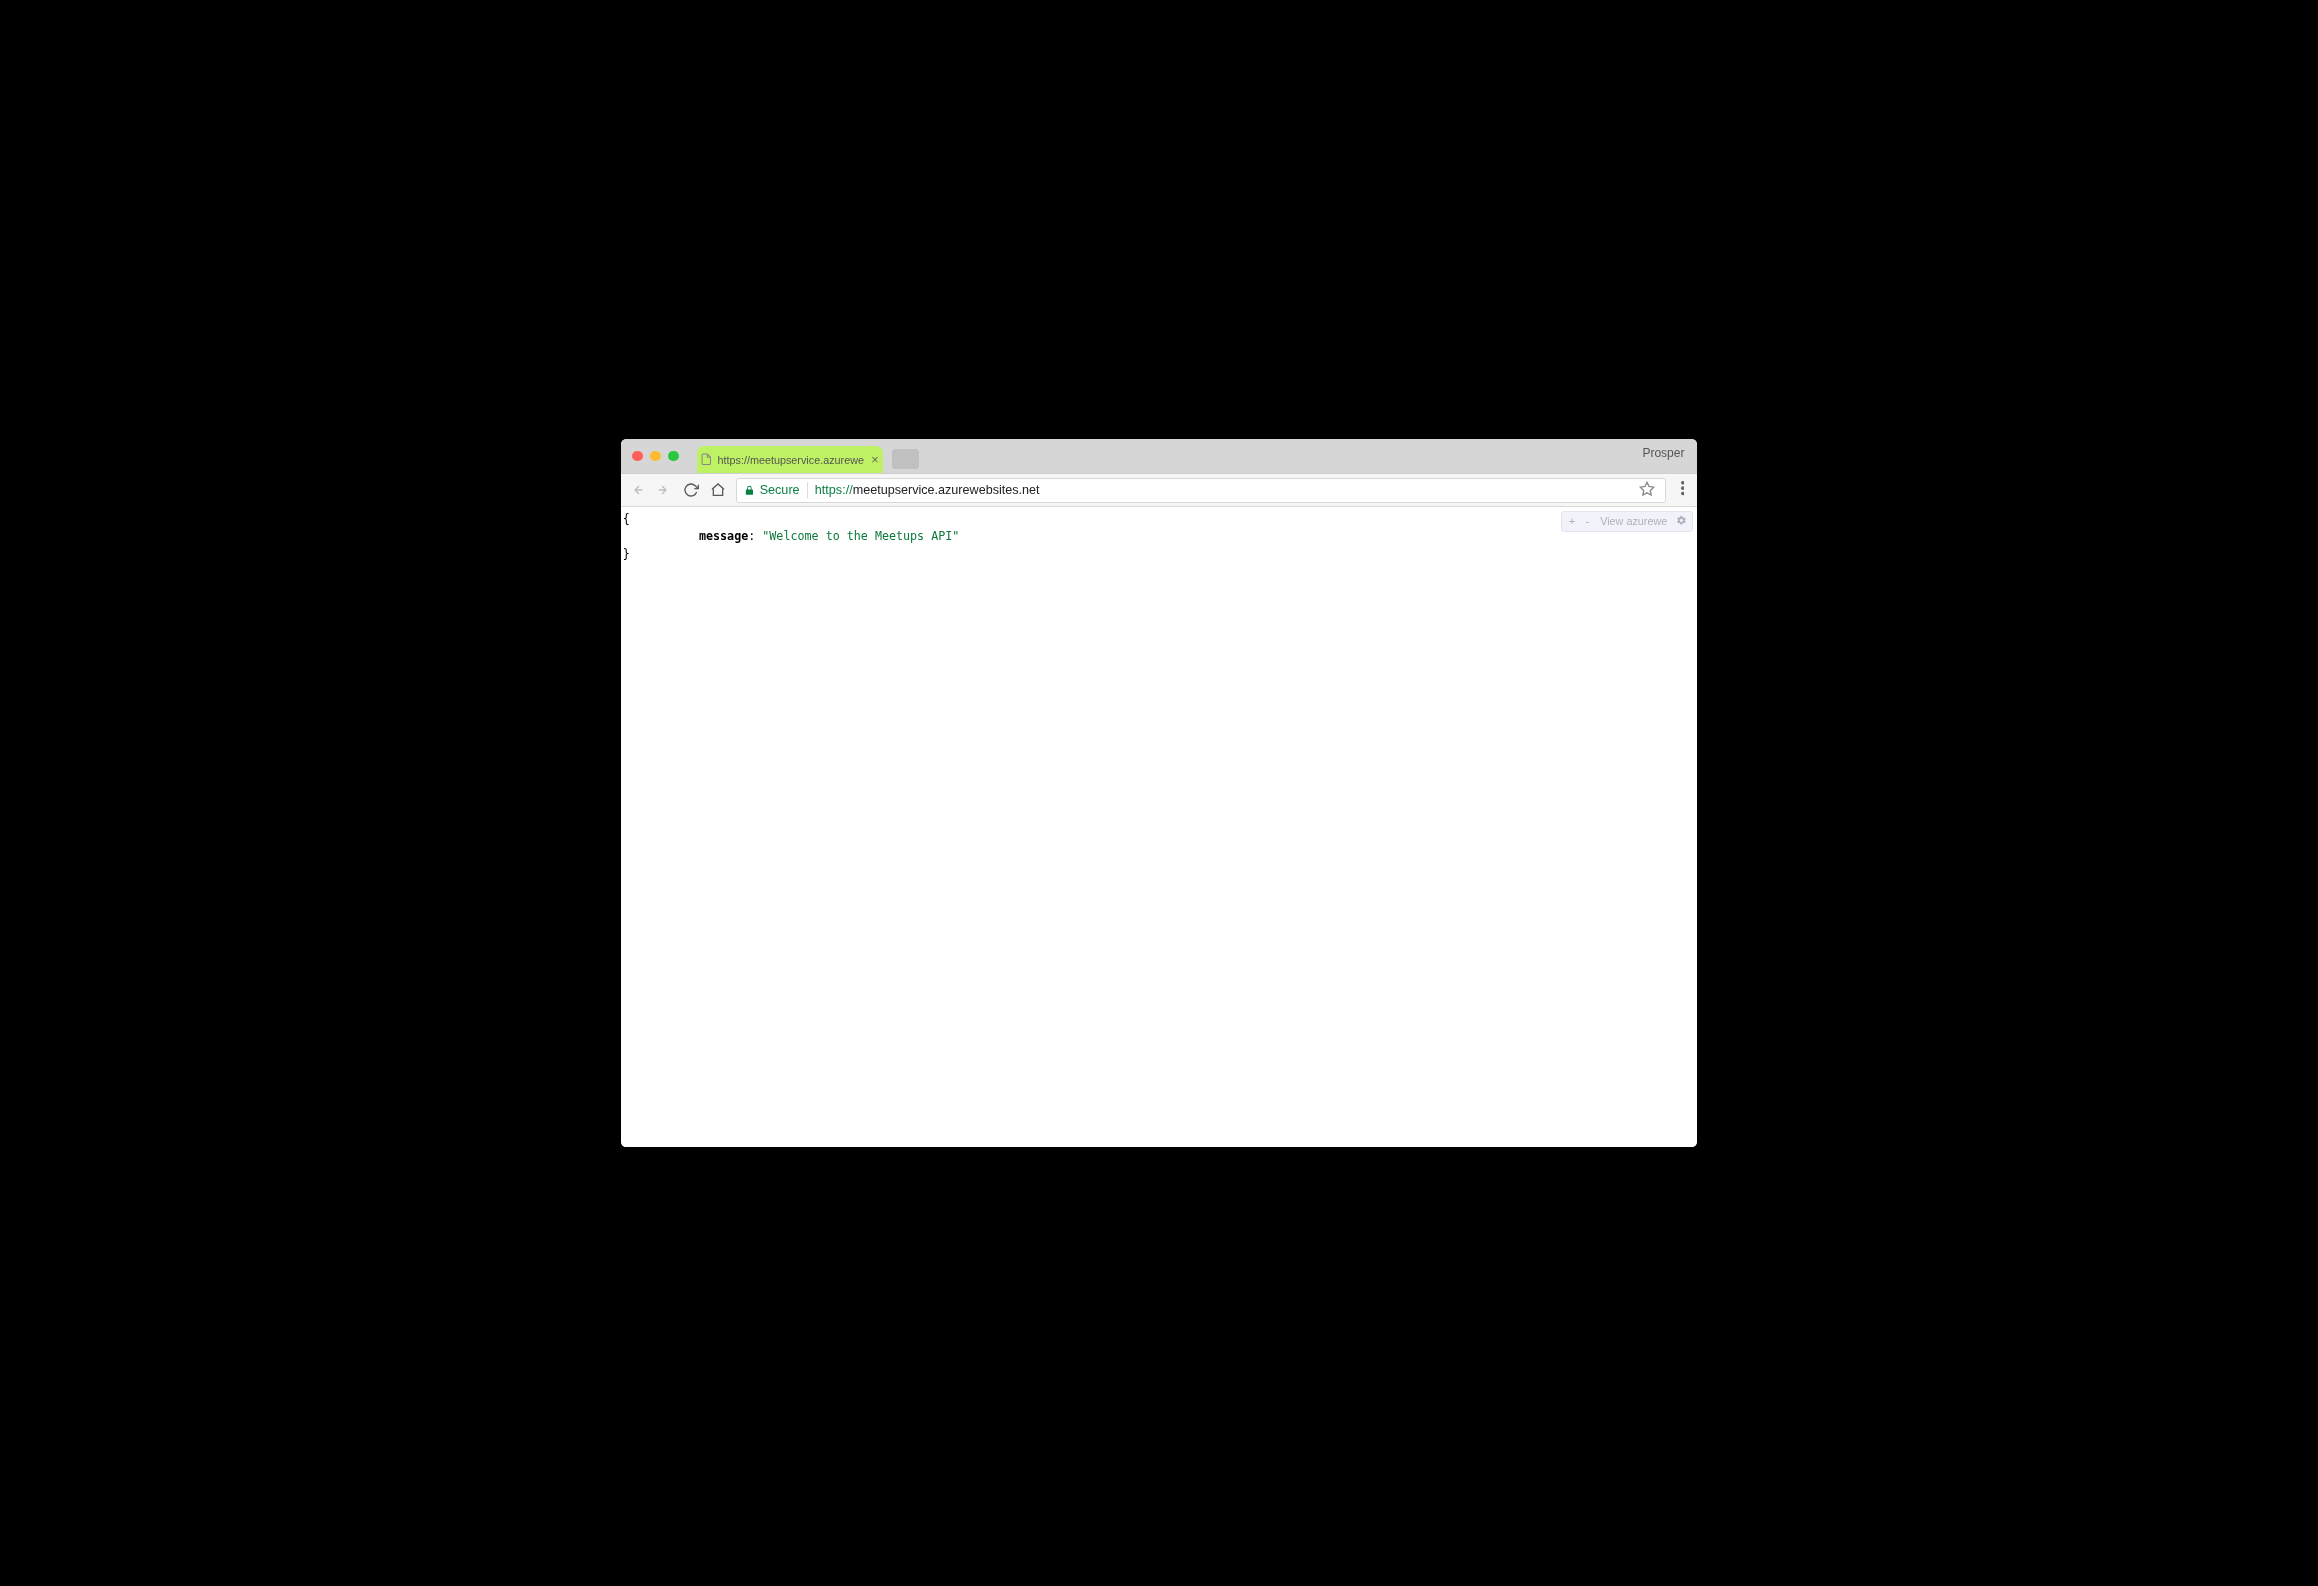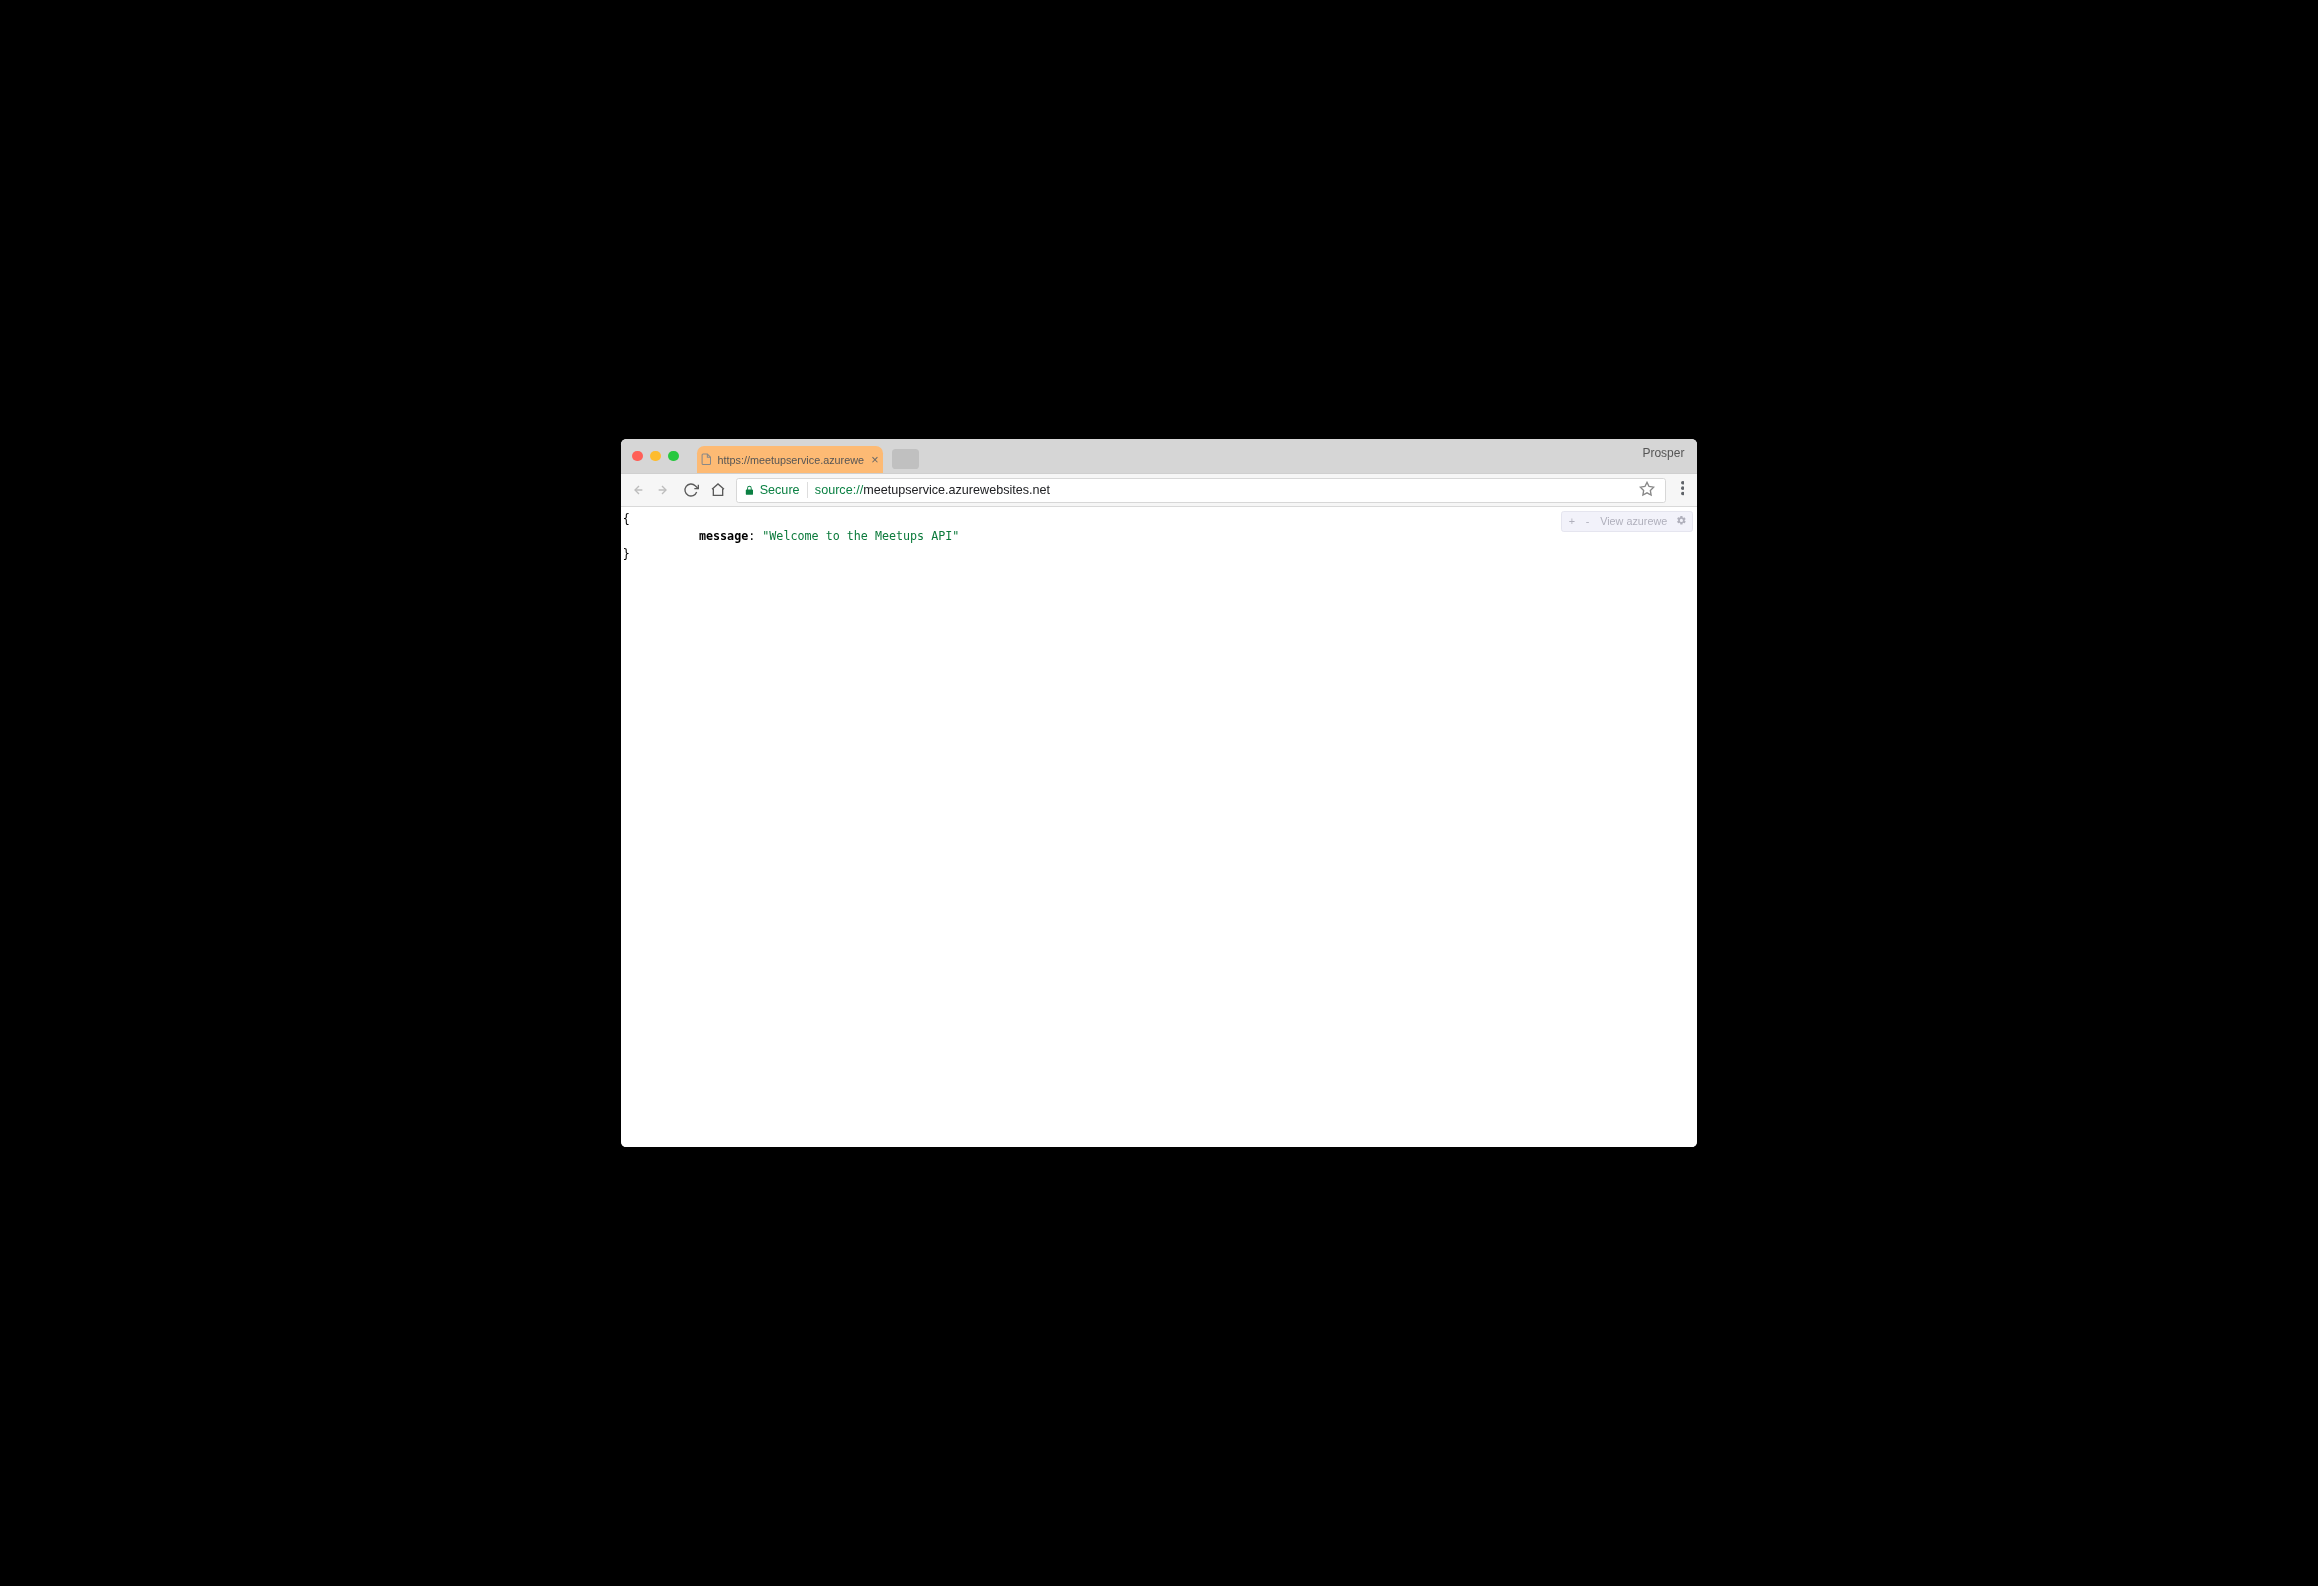--- a/index.html
+++ b/index.html
@@ -43,21 +43,21 @@
       width: 10.8px;
       height: 10.8px;
       border-radius: 50%;
     }
     .traffic-light.red { background: #ff5f57; }
     .traffic-light.yellow { background: #febc2e; }
     .traffic-light.green { background: #28c840; }
     .tab {
       margin-left: 18px;
       height: 27px;
-      background: #fdba74;
+      background: #bef264;
       border-top-left-radius: 7.2px;
       border-top-right-radius: 7.2px;
       display: flex;
       align-items: center;
       padding: 0 3px;
       gap: 5.4px;
       align-self: flex-end;
       min-width: 179px;
       max-width: 197px;
       position: relative;
@@ -258,21 +258,21 @@
     </div>
     <div class="address-bar">
       <span class="secure-lock">
         <svg viewBox="0 0 24 24" fill="#0b8043">
             <path d="M12 2a5 5 0 0 0-5 5v3H6a2 2 0 0 0-2 2v8a2 2 0 0 0 2 2h12a2 2 0 0 0 2-2v-8a2 2 0 0 0-2-2h-1V7a5 5 0 0 0-5-5zm-3 5a3 3 0 1 1 6 0v3H9V7z"></path>
           </svg>
         <span>Secure</span>
       </span>
       <span class="url-divider"></span>
       <span class="url">
-        <span class="scheme">source://</span>
+        <span class="scheme">https://</span>
           <span class="host">meetupservice.azurewebsites.net</span>
           <span class="rest"></span>
       </span>
       <span style="flex:1"></span>
       <span class="star-btn">
         <svg viewBox="0 0 24 24" fill="none" stroke="#888" stroke-width="2">
             <polygon points="12 2 15.09 8.26 22 9.27 17 14.14 18.18 21.02 12 17.77 5.82 21.02 7 14.14 2 9.27 8.91 8.26 12 2"></polygon>
           </svg>
       </span>
     </div>

